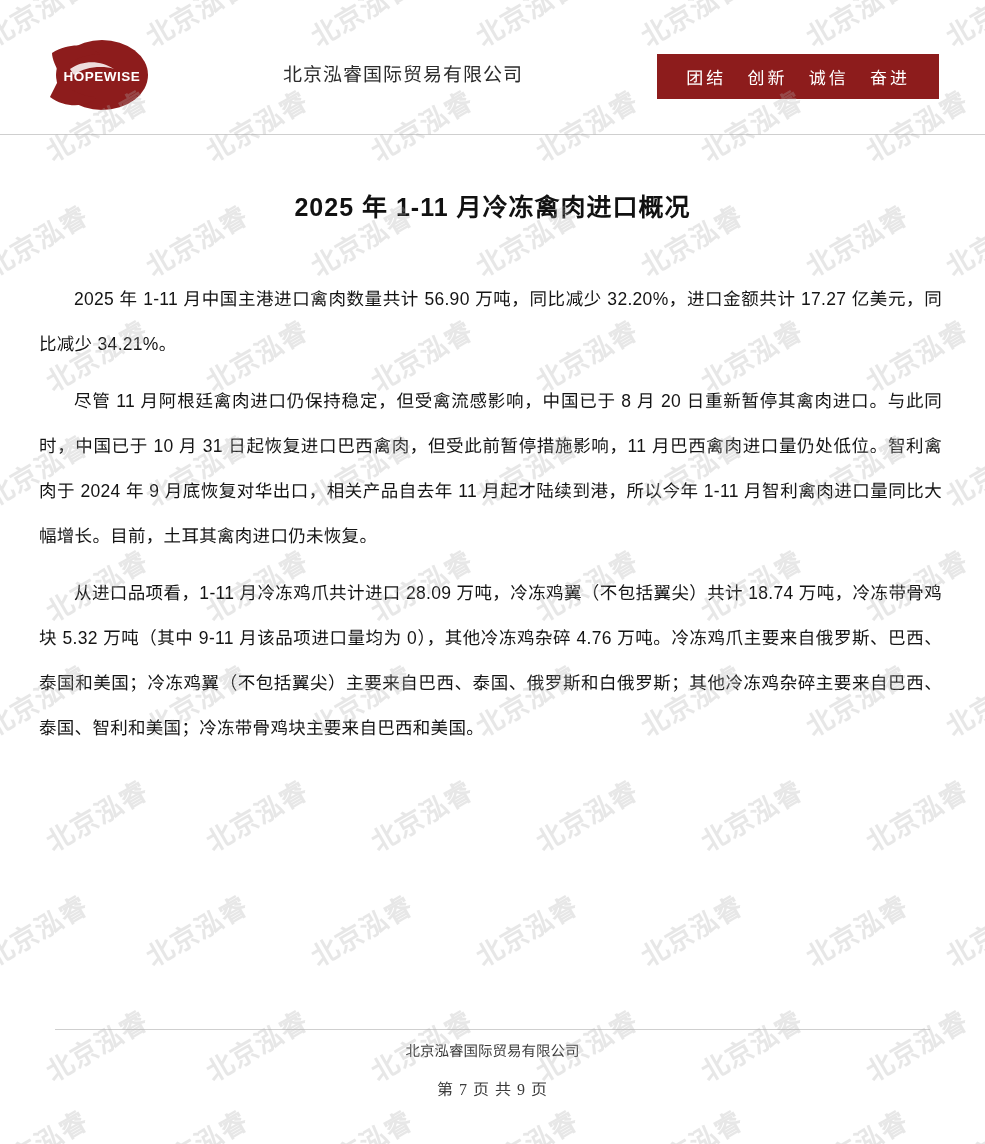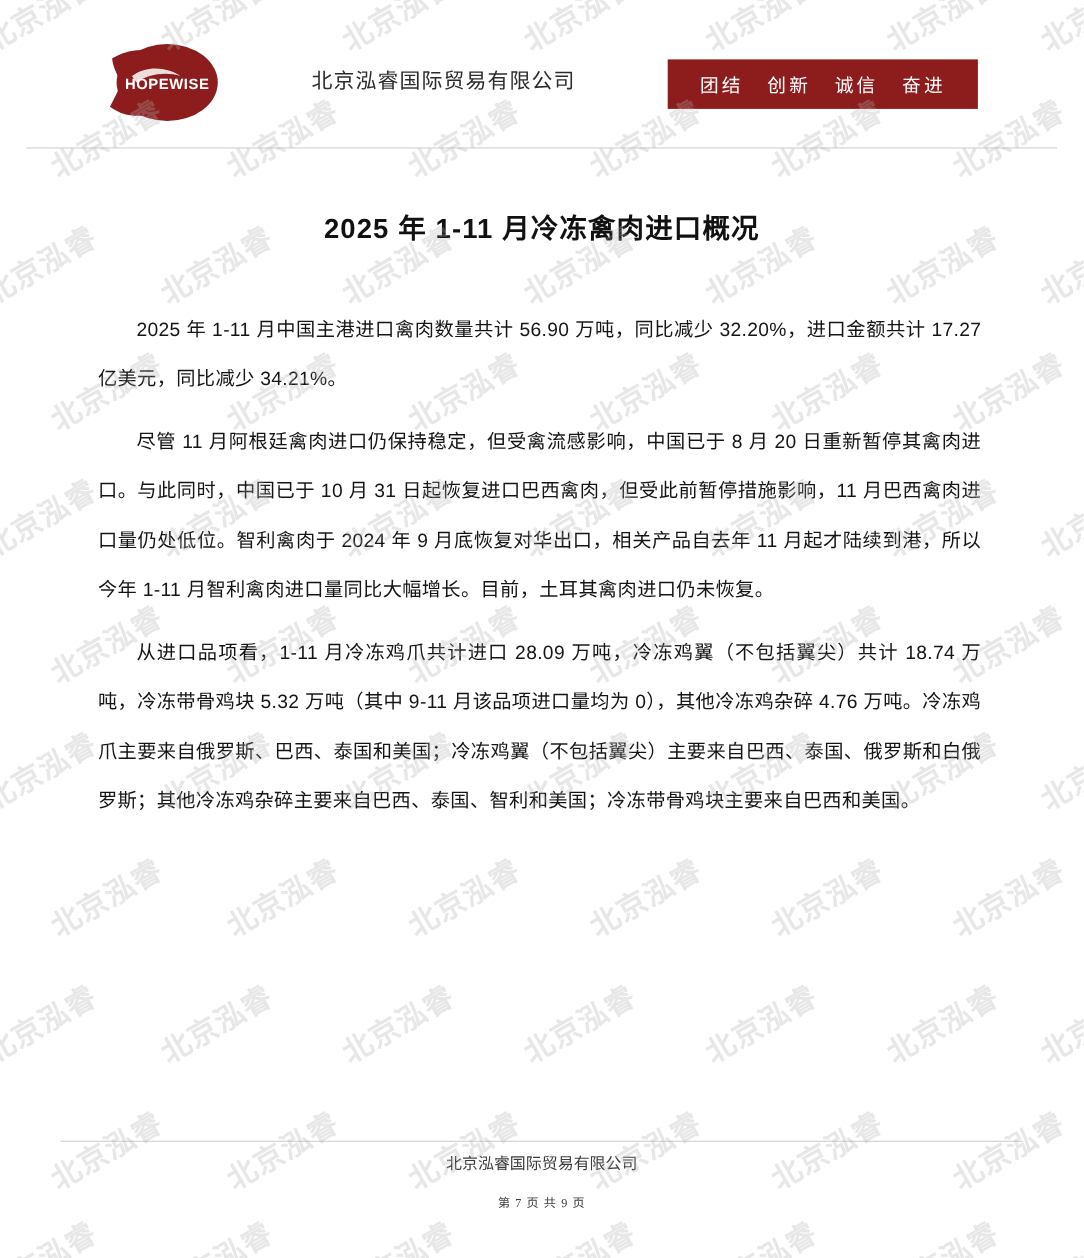--- a/index.html
+++ b/index.html
@@ -35,21 +35,21 @@
     letter-spacing: 1px;
   }
 
   
   #page {
     position: relative;
     z-index: 2;
     width: 985px;
     height: 1144px;
     box-sizing: border-box;
-    padding: 0 79px;
+    padding: 0 29px;
   }
 
   
   .header {
     display: flex;
     align-items: center;
     padding-top: 30px;
     padding-bottom: 12px;
     border-bottom: 1px solid #cfcfcf;
     position: relative;
@@ -148,21 +148,21 @@
     white-space: nowrap;
   }
   .footer-sep {
     width: 875px;
     height: 1px;
     background: #cfcfcf;
     margin: 0 auto 10px auto;
   }
   .page-number {
     margin-top: 14px;
-    font-size: 11px;
+    font-size: 16px;
     font-family: "Liberation Serif", serif;
     letter-spacing: 1px;
   }
 </style>
 </head>
 <body>
 
 <div id="watermark-layer">
     <div class="wm" style="left: -20px; top: -10px;">北京泓睿</div>
     <div class="wm" style="left: 140px; top: -10px;">北京泓睿</div>

